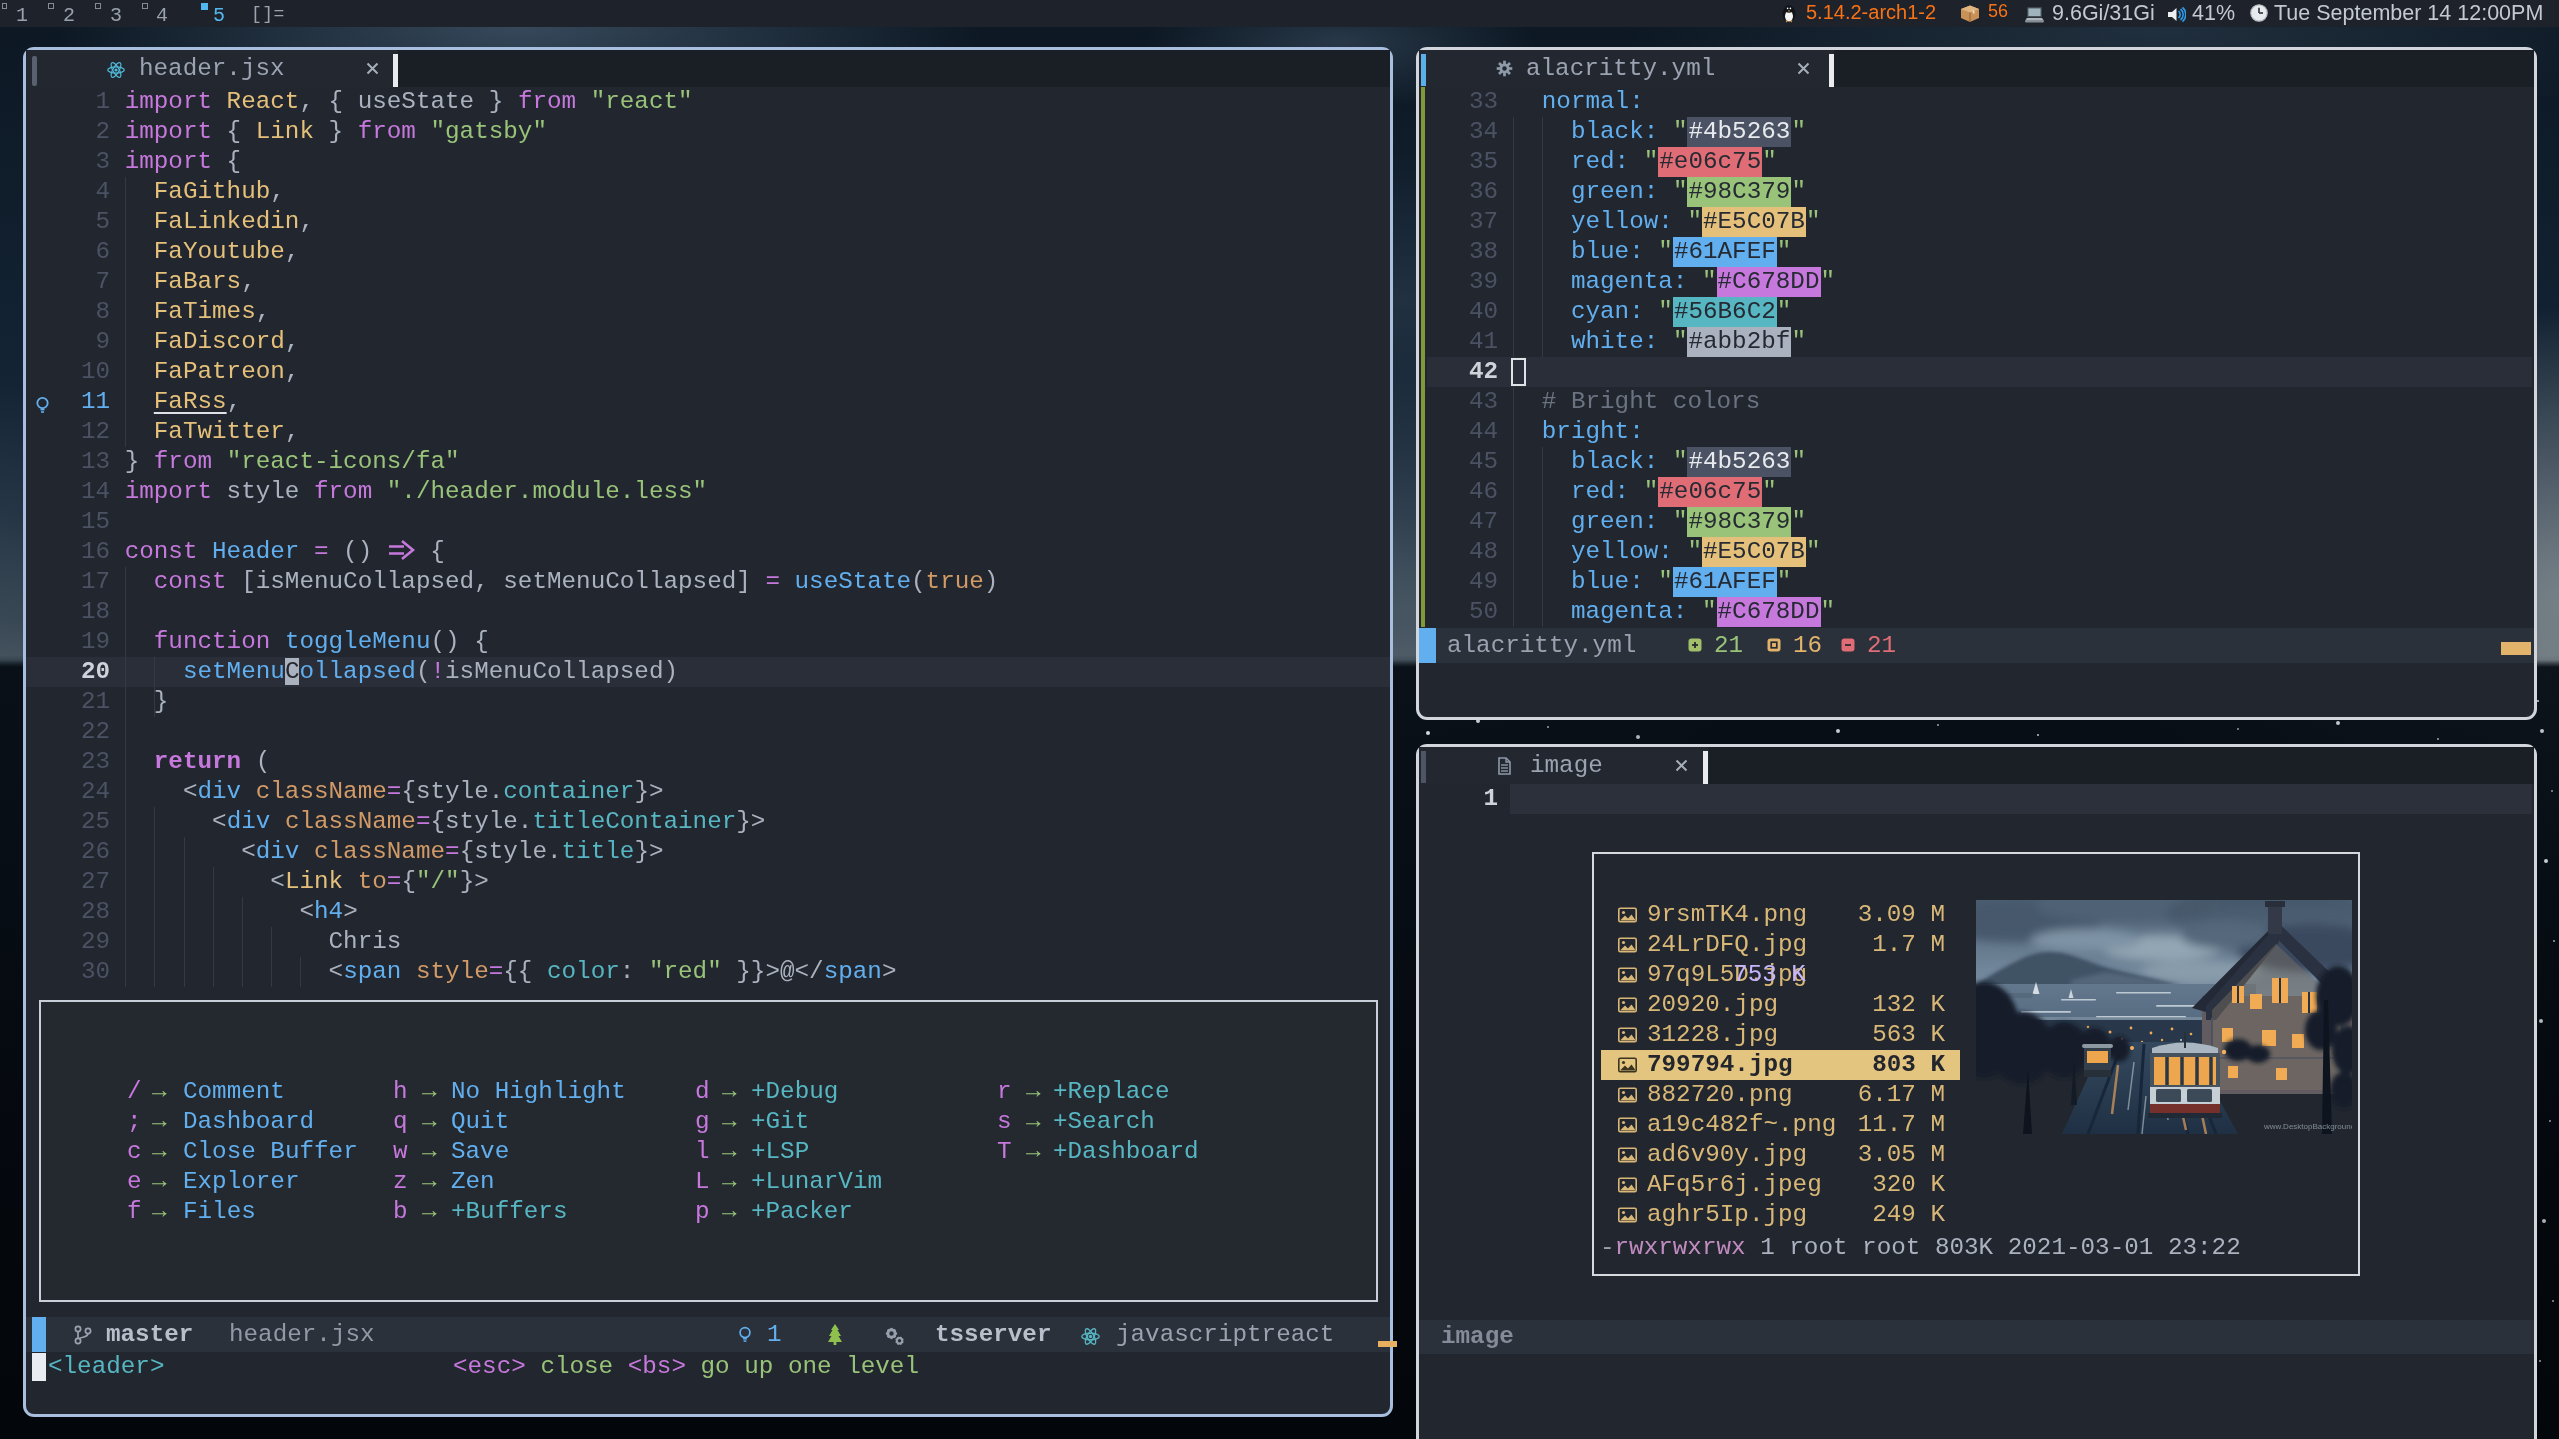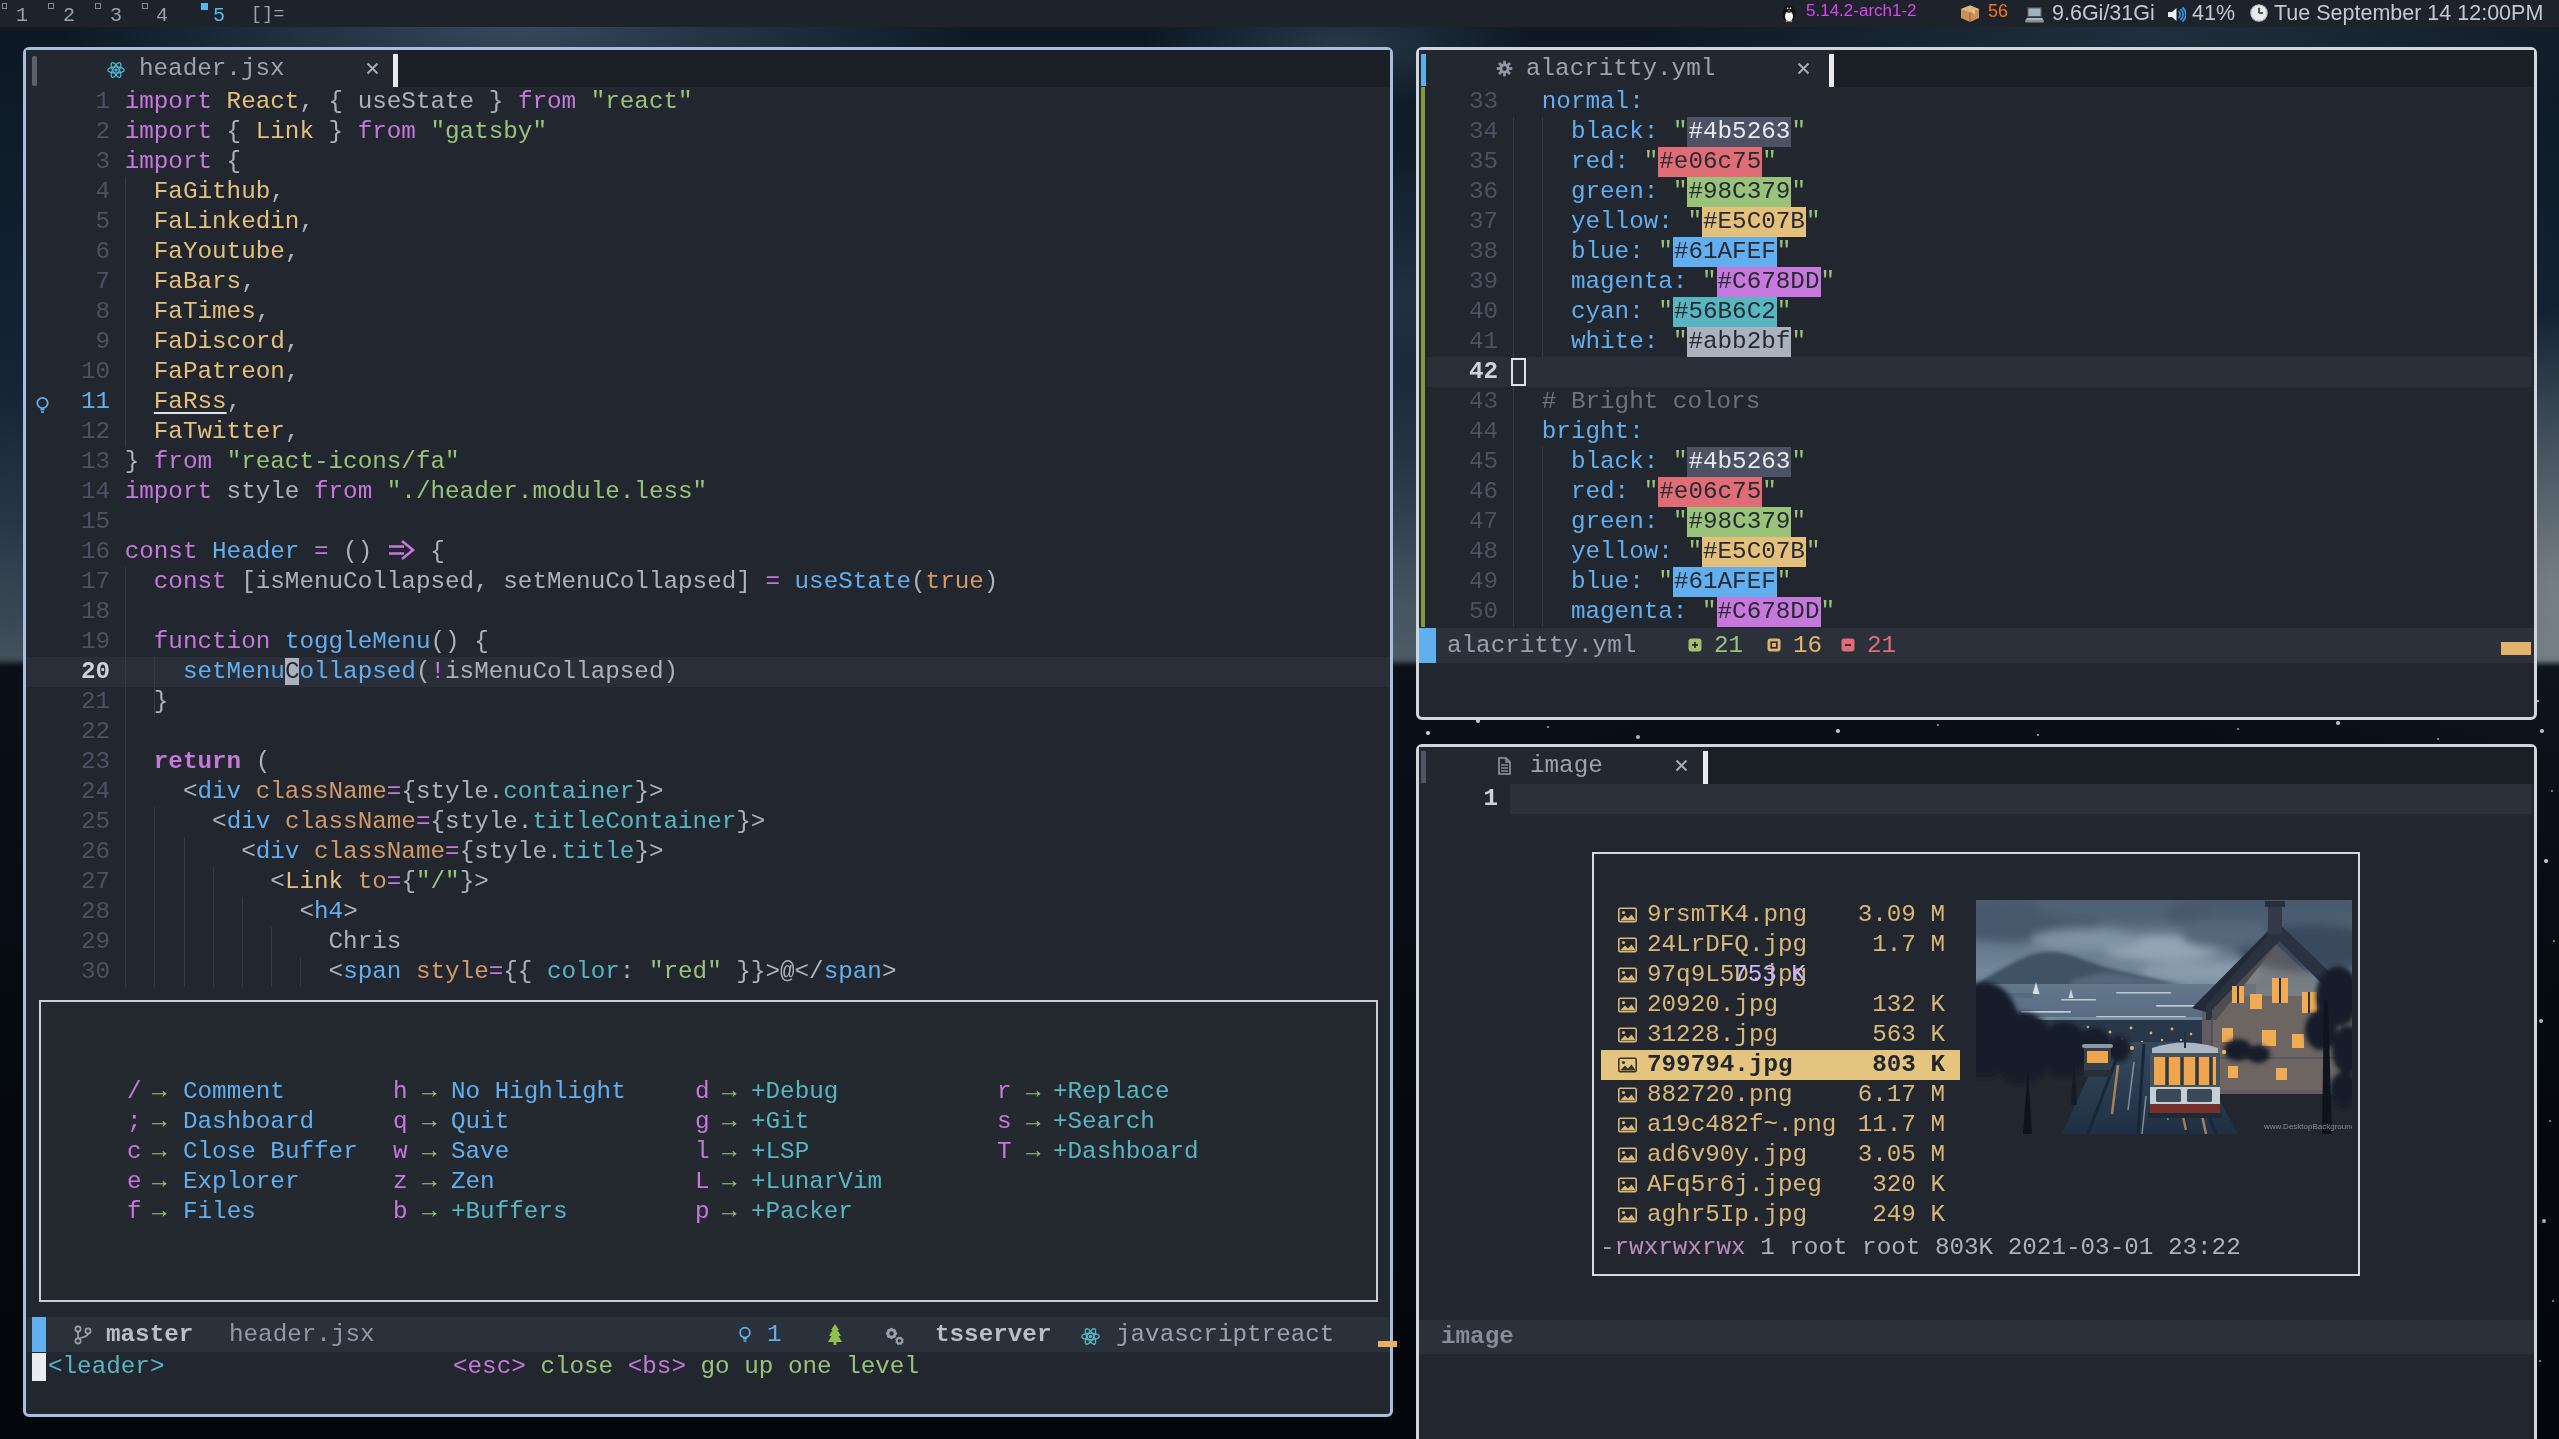--- a/index.html
+++ b/index.html
@@ -25,21 +25,21 @@
 radial-gradient(260px 90px at 1340px 42px, rgba(62,82,102,.55), rgba(62,82,102,0) 75%),
 radial-gradient(300px 200px at 1404px 300px, rgba(54,72,90,.4), rgba(54,72,90,0) 75%),
 linear-gradient(180deg,#0c1722 0px,#122131 300px,#18293a 520px,#2c3c49 620px,#41505b 655px,#17242f 665px,#0e1924 760px,#0a1420 1000px,#060c14 1250px,#04080e 1439px)}
 #specks{position:absolute;left:2537px;top:700px;width:2px;height:2px;background:#cfd8de;border-radius:1px;box-shadow:
 4px 30px 0 1px #b9c4cc, 14px 90px 0 #8f9aa3, 8px 160px 0 1px #c5cdd4, 16px 240px 0 #98a3ac, 3px 320px 0 1px #aeb9c1,
 12px 420px 0 #8f9aa3, 6px 520px 0 1px #a5b0b8, 15px 600px 0 #8f9aa3, 2px 660px 0 #98a3ac,
 -1060px 20px 0 1px #c5cdd4, -1110px 32px 0 1px #d2dade, -1080px 14px 0 #b9c4cc, -990px 26px 0 #98a3ac, -900px 36px 0 1px #aab5bd,
 -810px 18px 0 #8f9aa3, -700px 30px 0 1px #c5cdd4, -600px 24px 0 #98a3ac, -500px 34px 0 #b9c4cc, -400px 16px 0 1px #a5b0b8,
 -300px 28px 0 #8f9aa3, -200px 22px 0 1px #bdc8d0, -100px 38px 0 #98a3ac}
 #bar{position:absolute;left:0;top:0;width:2559px;height:27px;background:#1e222a;color:#9aa3ae;font-family:"Liberation Sans",sans-serif;font-size:20px}
-.win{position:absolute;background:#22262e;border-radius:6px}
+.win{position:absolute;background:#22262e;border-radius:11px}
 .tabfill{position:absolute;left:0;top:0;right:0;height:37px;background:#1a1e25}
 .tabact{position:absolute;left:0;top:0;height:37px;background:#23272f}
 .tabbar{position:absolute;width:5px;border-radius:2px}
 .tabtxt{position:absolute;font-family:"Liberation Mono",monospace;font-size:24.28px;color:#9ba3b2;line-height:37px}
 .cursorbar{position:absolute;width:5px;background:#e9ebef}
 .statline{position:absolute;left:0;height:35px;background:#2b313b}
 .guide{position:absolute;width:1px;background:#343a44}
 </style></head><body>
 <div id="wall"></div>
 <div id="specks"></div>
@@ -80,21 +80,21 @@
     <div class="abs" style="left:2167px;top:5px"><svg style="" width="19" height="17" viewBox="0 0 19 17">
         <path d="M1 6 L5 6 L9.5 2 L9.5 15 L5 11 L1 11 Z" fill="#eceff2"></path>
         <path d="M11.5 5 a4.5 4.5 0 0 1 0 7 M13.5 3 a7 7 0 0 1 0 11 M15.5 1.4 a9.4 9.4 0 0 1 0 14.2" stroke="#2f9be8" stroke-width="1.6" fill="none"></path>
       </svg></div>
     <div class="abs" style="left:2250px;top:4px"><svg style="" width="18" height="18" viewBox="0 0 18 18">
         <circle cx="9" cy="9" r="8.2" fill="#e8ebee"></circle>
         <circle cx="9" cy="9" r="8.2" fill="none" stroke="#b9bfc6" stroke-width="1.2"></circle>
         <line x1="9" y1="9" x2="9" y2="3.8" stroke="#343b42" stroke-width="1.7"></line>
         <line x1="9" y1="9" x2="13" y2="9" stroke="#343b42" stroke-width="1.7"></line>
       </svg></div>
-    <div class="abs" style="left:1806px;top:1px;font-size:17px;color:#d946ef">5.14.2-arch1-2</div>
+    <div class="abs" style="left:1806px;top:1px;font-size:20px;color:#f97316">5.14.2-arch1-2</div>
     <div class="abs" style="left:1988px;top:1px;font-size:18px;color:#f97316">56</div>
     <div class="abs" style="left:2052px;top:1px;font-size:21.5px;color:#c3c9d1">9.6Gi/31Gi</div>
     <div class="abs" style="left:2192px;top:1px;font-size:21.5px;color:#c3c9d1">41%</div>
     <div class="abs" style="left:2274px;top:1px;font-size:21.5px;color:#c3c9d1">Tue September 14 12:00PM</div>
   </div>
 <div class="win" id="wl" style="left:23px;top:47px;width:1370px;height:1370px;border:3px solid #a8bedf">
     <div class="tabfill"></div>
     <div class="tabact" style="width:372px"></div>
     <div class="tabbar" style="left:6px;top:6px;height:30px;background:#59616e"></div>
     <div class="abs" style="left:81px;top:11px;"><svg style="" width="18" height="18" viewBox="0 0 18 18">

